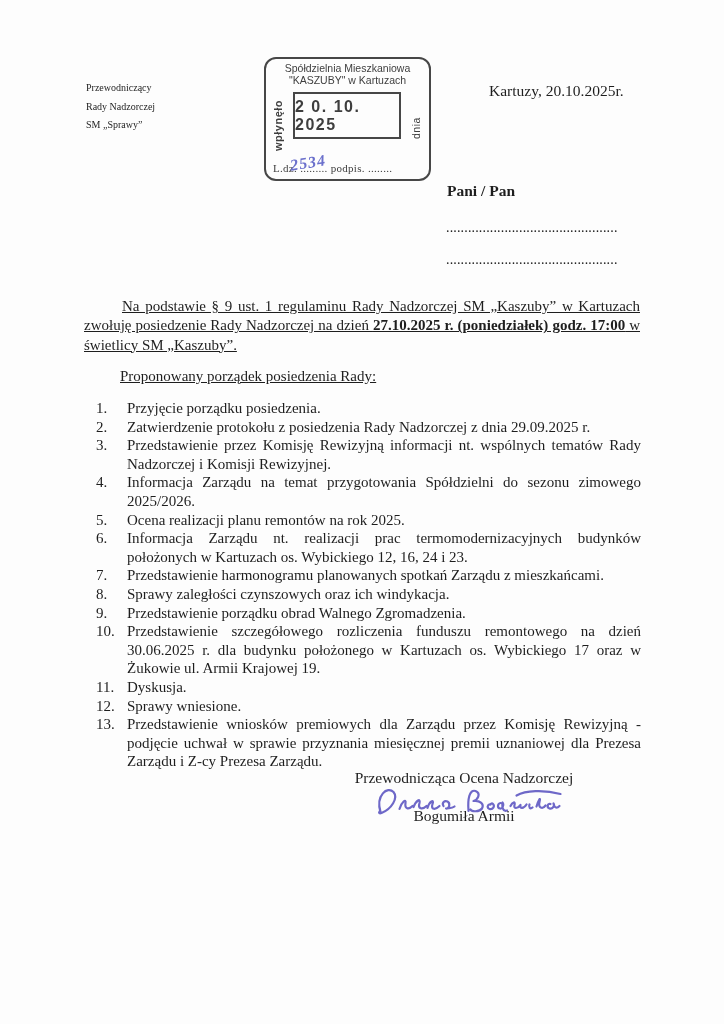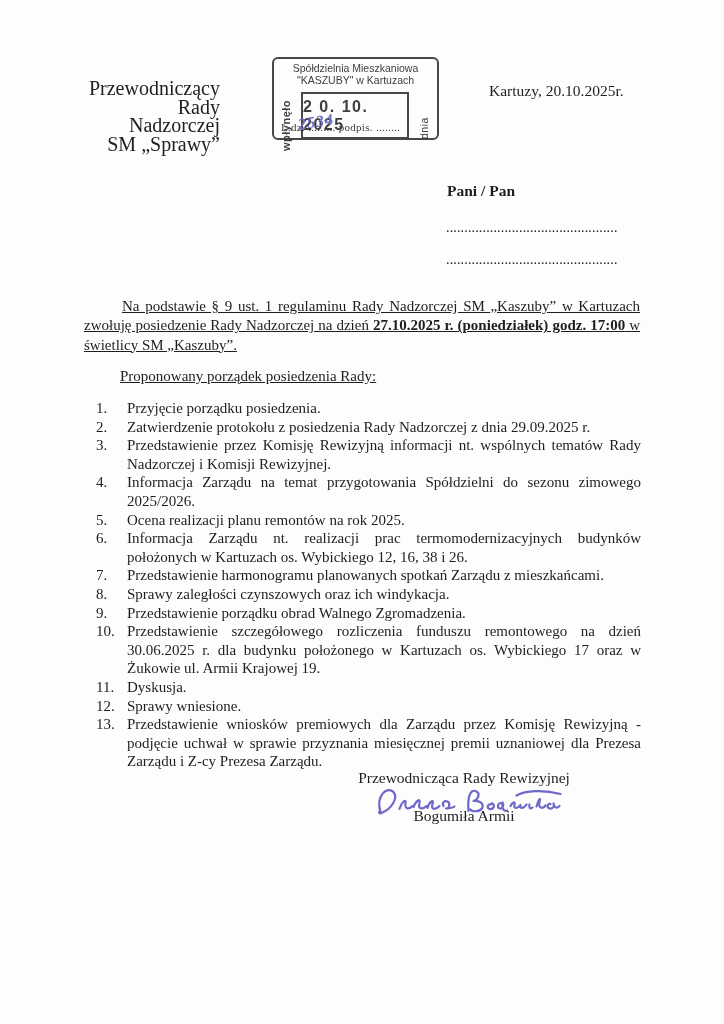--- a/index.html
+++ b/index.html
@@ -1,27 +1,27 @@
 <!DOCTYPE html>
 <html><head>
 <meta charset="utf-8">
 <style>
   html,body{margin:0;padding:0;background:#ffffff;}
   .page{
     position:relative; width:724px; height:1024px; background:#fdfdfd;
     font-family:"Liberation Serif", serif; color:#1e1e1e; overflow:hidden;
   }
   
-  .sender{position:absolute; left:86px; top:79px; width:134px; text-align:right;
-          font-size:20px; line-height:18.5px;}
+  .sender{position:absolute; left:86px; top:79px; width:134px; text-align:left;
+          font-size:10px; line-height:18.5px;}
   
   .place-date{position:absolute; left:475px; top:82px; font-size:15.5px;margin-left:14px;}
   
-  .stamp{position:absolute; left:272px; top:57px; width:167px; height:83px;
-         border:2px solid #474747; border-radius:6px; color:#3e3e3e;
+  .stamp{position:absolute; left:264px; top:57px; width:167px; height:124px;
+         border:2px solid #474747; border-radius:12px; color:#3e3e3e;
          font-family:"Liberation Sans", sans-serif; box-sizing:border-box;}
   .stamp-org{position:absolute; top:3px; left:0; right:0; text-align:center;
              font-size:10.5px; line-height:12px;}
   .stamp-datebox{position:absolute; left:27px; top:33px; width:108px; height:47px;
                  border:2px solid #474747; box-sizing:border-box;
                  display:flex; align-items:center; justify-content:flex-start;
                  font-size:16px; font-weight:600; letter-spacing:1.5px;
                  transform-origin:center; }
   .stamp-vert{position:absolute; writing-mode:vertical-rl; transform:rotate(180deg);
               font-weight:700; font-size:11px; letter-spacing:0.5px;}
@@ -107,21 +107,21 @@
     <div class="agenda-item">
         <span class="num">4.</span>
         <span class="txt">Informacja Zarządu na temat przygotowania Spółdzielni do sezonu zimowego 2025/2026.</span>
       </div>
     <div class="agenda-item">
         <span class="num">5.</span>
         <span class="txt">Ocena realizacji planu remontów na rok 2025.</span>
       </div>
     <div class="agenda-item">
         <span class="num">6.</span>
-        <span class="txt">Informacja Zarządu nt. realizacji prac termomodernizacyjnych budynków położonych w Kartuzach os. Wybickiego 12, 16, 38 i 26.</span>
+        <span class="txt">Informacja Zarządu nt. realizacji prac termomodernizacyjnych budynków położonych w Kartuzach os. Wybickiego 12, 16, 24 i 23.</span>
       </div>
     <div class="agenda-item">
         <span class="num">7.</span>
         <span class="txt">Przedstawienie harmonogramu planowanych spotkań Zarządu z mieszkańcami.</span>
       </div>
     <div class="agenda-item">
         <span class="num">8.</span>
         <span class="txt">Sprawy zaległości czynszowych oraz ich windykacja.</span>
       </div>
     <div class="agenda-item">
@@ -139,21 +139,21 @@
     <div class="agenda-item">
         <span class="num">12.</span>
         <span class="txt">Sprawy wniesione.</span>
       </div>
     <div class="agenda-item">
         <span class="num">13.</span>
         <span class="txt">Przedstawienie wniosków premiowych dla Zarządu przez Komisję Rewizyjną - podjęcie uchwał w sprawie przyznania miesięcznej premii uznaniowej dla Prezesa Zarządu i Z-cy Prezesa Zarządu.</span>
       </div>
   </div>
 
-  <div class="sig-title">Przewodnicząca Rady Rewizyjnej</div>
+  <div class="sig-title">Przewodnicząca Ocena Nadzorczej</div>
 
   <svg class="sig-ink" viewBox="0 0 205 36" fill="none" stroke="#6e68c8" stroke-width="2.2" stroke-linecap="round" stroke-linejoin="round">
     <path d="M13 29 C8 12 20 3 26 9 C31 15 24 26 14 30 C12 30.7 11 30 12 28.5" stroke="#6e68c8"></path>
     <path d="M32 26 C34 19 39 15 38 20 C37 26 41 27 45 23 M46 24 C49 17 53 15 52 20 C50 26 55 27 59 23 M60 25 C62 18 67 16 65 21 C63 27 68 27 72 23 M76 23 C74 20 77 17 80 18.5 C83 20 82 26 78.5 25.5 C81 24.5 84 26 87 23.5" stroke="#6e68c8"></path>
     <path d="M101 28 C100 16 102 6 108 8 C114 10.5 110 17 106 18 C112 17 117 21 114.5 25.5 C112 29 104 29 103 26.5" stroke="#6e68c8"></path>
     <path d="M123 21.5 C120 21 119 25 122 26 C125.5 27 127.5 23 125.5 21 C124.5 20 123.5 20.5 123 21.5 M133 20 C130 20.5 129.5 25 132.5 25.5 C135.5 26 136.5 21 135 19.5 C134.5 23.5 135 29 139.5 27.5 M143 23 C145 19 148 18 147 22 C146 26 150 26 153 22 C152 26 156 26 159 21.5" stroke="#6e68c8"></path>
     <path d="M162 21.5 C161 24 162.5 26.5 165 24.5 M169 23.5 C171 17 173.5 13 172 19 C170.5 25 175 26.5 178 22.5 M149 12.5 C158 7.5 176 6.5 193 11 M183 21 C180 20 179 24.5 182 25.5 C185 26.5 187.5 22.5 186 20.5 C186.5 24.5 189 26 192 23" stroke="#6e68c8"></path>
   </svg>
 
   <div class="sig-name">Bogumiła Armii</div>

